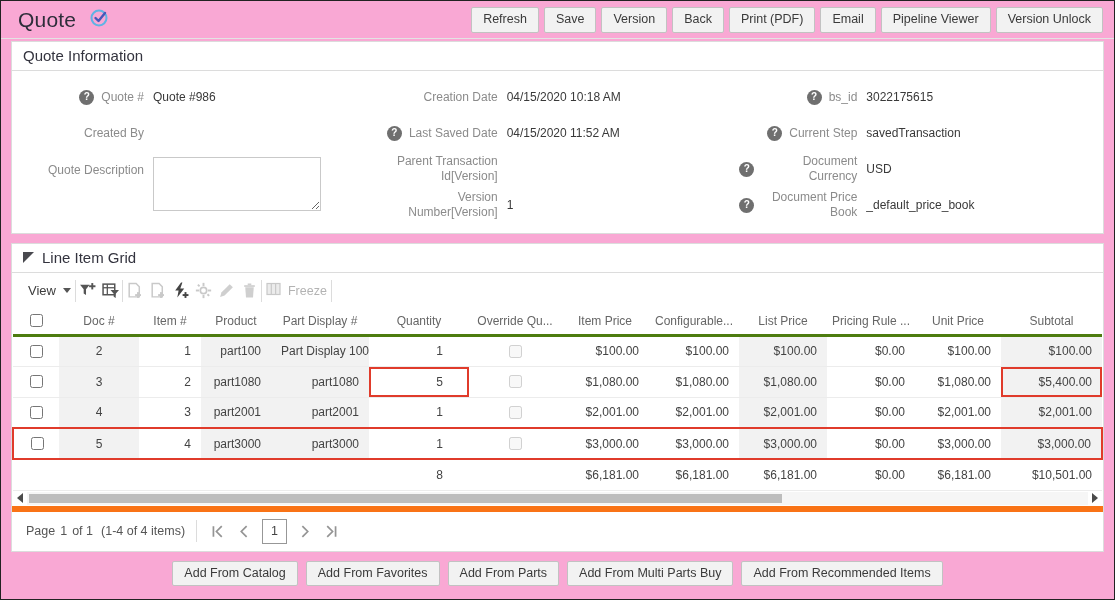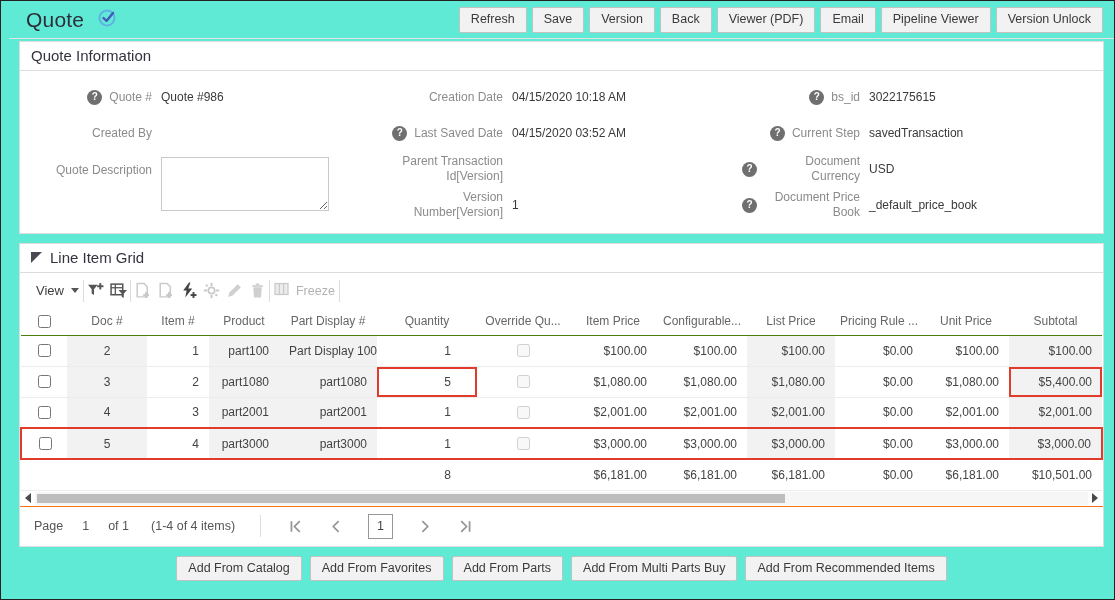--- a/index.html
+++ b/index.html
@@ -1,18 +1,18 @@
 <!DOCTYPE html>
 <html><head>
 <meta charset="utf-8">
 <style>
   * { box-sizing: border-box; }
   html,body { margin:0; padding:0; background:#fff; }
   body { width:1115px; height:600px; font-family:"Liberation Sans", sans-serif; }
-  .page { width:1115px; height:600px; border:1px solid #222; background:#5eead4; color:#3c3c3c; overflow:hidden;padding-left:8px; }
+  .page { width:1115px; height:600px; border:1px solid #222; background:#f9a8d4; color:#3c3c3c; overflow:hidden; }
 
   
   .topbar { display:flex; justify-content:space-between; align-items:center; padding:6px 11px 5px 17px; border-bottom:1px solid #e3e3e3; }
   .title-wrap { display:flex; align-items:center; gap:13px; }
   .page-title { font-size:21px; font-weight:400; color:#2e2e3a; margin:0; letter-spacing:.2px; }
   .btn { background:#f2f2f2; border:1px solid #c2c2c2; border-radius:2px; padding:4px 11px; font-size:12.5px; color:#3a3a3a; font-family:inherit; line-height:1.25; white-space:nowrap; cursor:pointer; }
   .topbar-buttons { display:flex; gap:5px; }
 
   
   .panel { margin:2px 10px 0; border:1px solid #dcdcdc; background:#fff; }
@@ -35,41 +35,41 @@
   .toolbar { display:flex; align-items:center; gap:0; padding:6px 10px 6px 12px; }
   .view-btn { background:none; border:none; font-size:13px; color:#3c3c3c; display:flex; align-items:center; gap:7px; font-family:inherit; cursor:pointer; padding:2px 4px; }
   .caret { width:0; height:0; border-left:4px solid transparent; border-right:4px solid transparent; border-top:5px solid #555; display:inline-block; }
   .sep { width:1px; height:22px; background:#dcdcdc; flex:none; }
   .tbtn { background:none; border:none; padding:2px 3px; display:flex; align-items:center; cursor:pointer; }
   .freeze-btn { background:none; border:none; color:#b3b3b3; font-size:12.5px; display:flex; align-items:center; gap:6px; font-family:inherit; padding:2px 4px; }
   .excel-btns { display:flex; gap:7px; margin-left:3px; }
 
   
   table.grid { width:100%; border-collapse:collapse; table-layout:fixed; font-size:12px; }
-  table.grid th { font-weight:400; color:#666; height:27px; border-bottom:1px solid #4d7c0f; text-align:center; overflow:hidden; white-space:nowrap; padding:0 4px; }
+  table.grid th { font-weight:400; color:#666; height:27px; border-bottom:3px solid #4d7c0f; text-align:center; overflow:hidden; white-space:nowrap; padding:0 4px; }
   table.grid td { height:31px; border-bottom:1px solid #ececec; padding:0 10px; overflow:hidden; white-space:nowrap; color:#434343; }
   .num { text-align:right; }
   .ctr { text-align:center; }
   .shade { background:#f2f2f2; }
   td.chk, th.chk { text-align:center; padding:0; }
   input[type="checkbox"] { width:13px; height:13px; }
   tfoot td { border-bottom:none; height:31px; }
   .hl-cell { box-shadow: inset 0 0 0 2px #e03b2b; }
   tr.hl-row td { border-top:2px solid #e03b2b; border-bottom:2px solid #e03b2b; }
   tr.hl-row td:first-child { border-left:2px solid #e03b2b; }
   tr.hl-row td:last-child { border-right:2px solid #e03b2b; }
 
   
   .hscroll { display:flex; align-items:center; height:15px; margin:0 1px; }
   .hs-arrow { flex:none; width:14px; display:flex; justify-content:center; align-items:center; cursor:pointer; }
   .hs-track { flex:1; height:13px; background:#f6f6f6; position:relative; }
   .hs-thumb { position:absolute; left:2px; top:2px; height:9px; width:71%; background:#bdbdbd; cursor:grab; }
 
   
-  .pager { display:flex; align-items:center; gap:22px; padding:7px 12px 7px 14px; border-top:1px solid #f97316; font-size:12.5px; color:#555; }
+  .pager { display:flex; align-items:center; gap:8px; padding:7px 12px 7px 14px; border-top:6px solid #f97316; font-size:12.5px; color:#555; }
   .pager .gap-sm { margin-left:-3px; }
   .page-box { width:25px; height:25px; border:1px solid #979797; text-align:center; font-size:12.5px; color:#444; font-family:inherit; padding:0; }
   .pg-icon { background:none; border:none; padding:1px 2px; display:flex; align-items:center; cursor:pointer; }
   .pager-sep { width:1px; height:22px; background:#dcdcdc; margin:0 3px; }
 
   
   .footer-buttons { display:flex; justify-content:center; gap:8px; margin-top:9px; }
 </style>
 </head>
 <body>
@@ -84,21 +84,21 @@
             <circle cx="10" cy="11" r="7.5" fill="none" stroke="#5fb3e4" stroke-width="2"></circle>
             <path d="M6.5 11l3 3 6.5-8" fill="none" stroke="#4757b8" stroke-width="2.4" stroke-linecap="round" stroke-linejoin="round"></path>
           </svg>
       </span>
     </div>
     <div class="topbar-buttons">
       <button class="btn">Refresh</button>
       <button class="btn">Save</button>
       <button class="btn">Version</button>
       <button class="btn">Back</button>
-      <button class="btn">Viewer (PDF)</button>
+      <button class="btn">Print (PDF)</button>
       <button class="btn">Email</button>
       <button class="btn">Pipeline Viewer</button>
       <button class="btn">Version Unlock</button>
     </div>
   </div>
 
   <div class="panel">
     <div class="panel-title">Quote Information</div>
     <div class="qi-grid">
 
@@ -129,21 +129,21 @@
           <span class="label-wrap">
               <span>Creation Date</span>
             </span>
           <span class="fval">04/15/2020 10:18 AM</span>
         </div>
         <div class="field">
           <span class="label-wrap">
               <span class="help">?</span>
               <span>Last Saved Date</span>
             </span>
-          <span class="fval">04/15/2020 03:52 AM</span>
+          <span class="fval">04/15/2020 11:52 AM</span>
         </div>
         <div class="field">
           <span class="label-wrap">
               <span>Parent Transaction Id[Version]</span>
             </span>
           <span class="fval"></span>
         </div>
         <div class="field">
           <span class="label-wrap">
               <span>Version Number[Version]</span>

